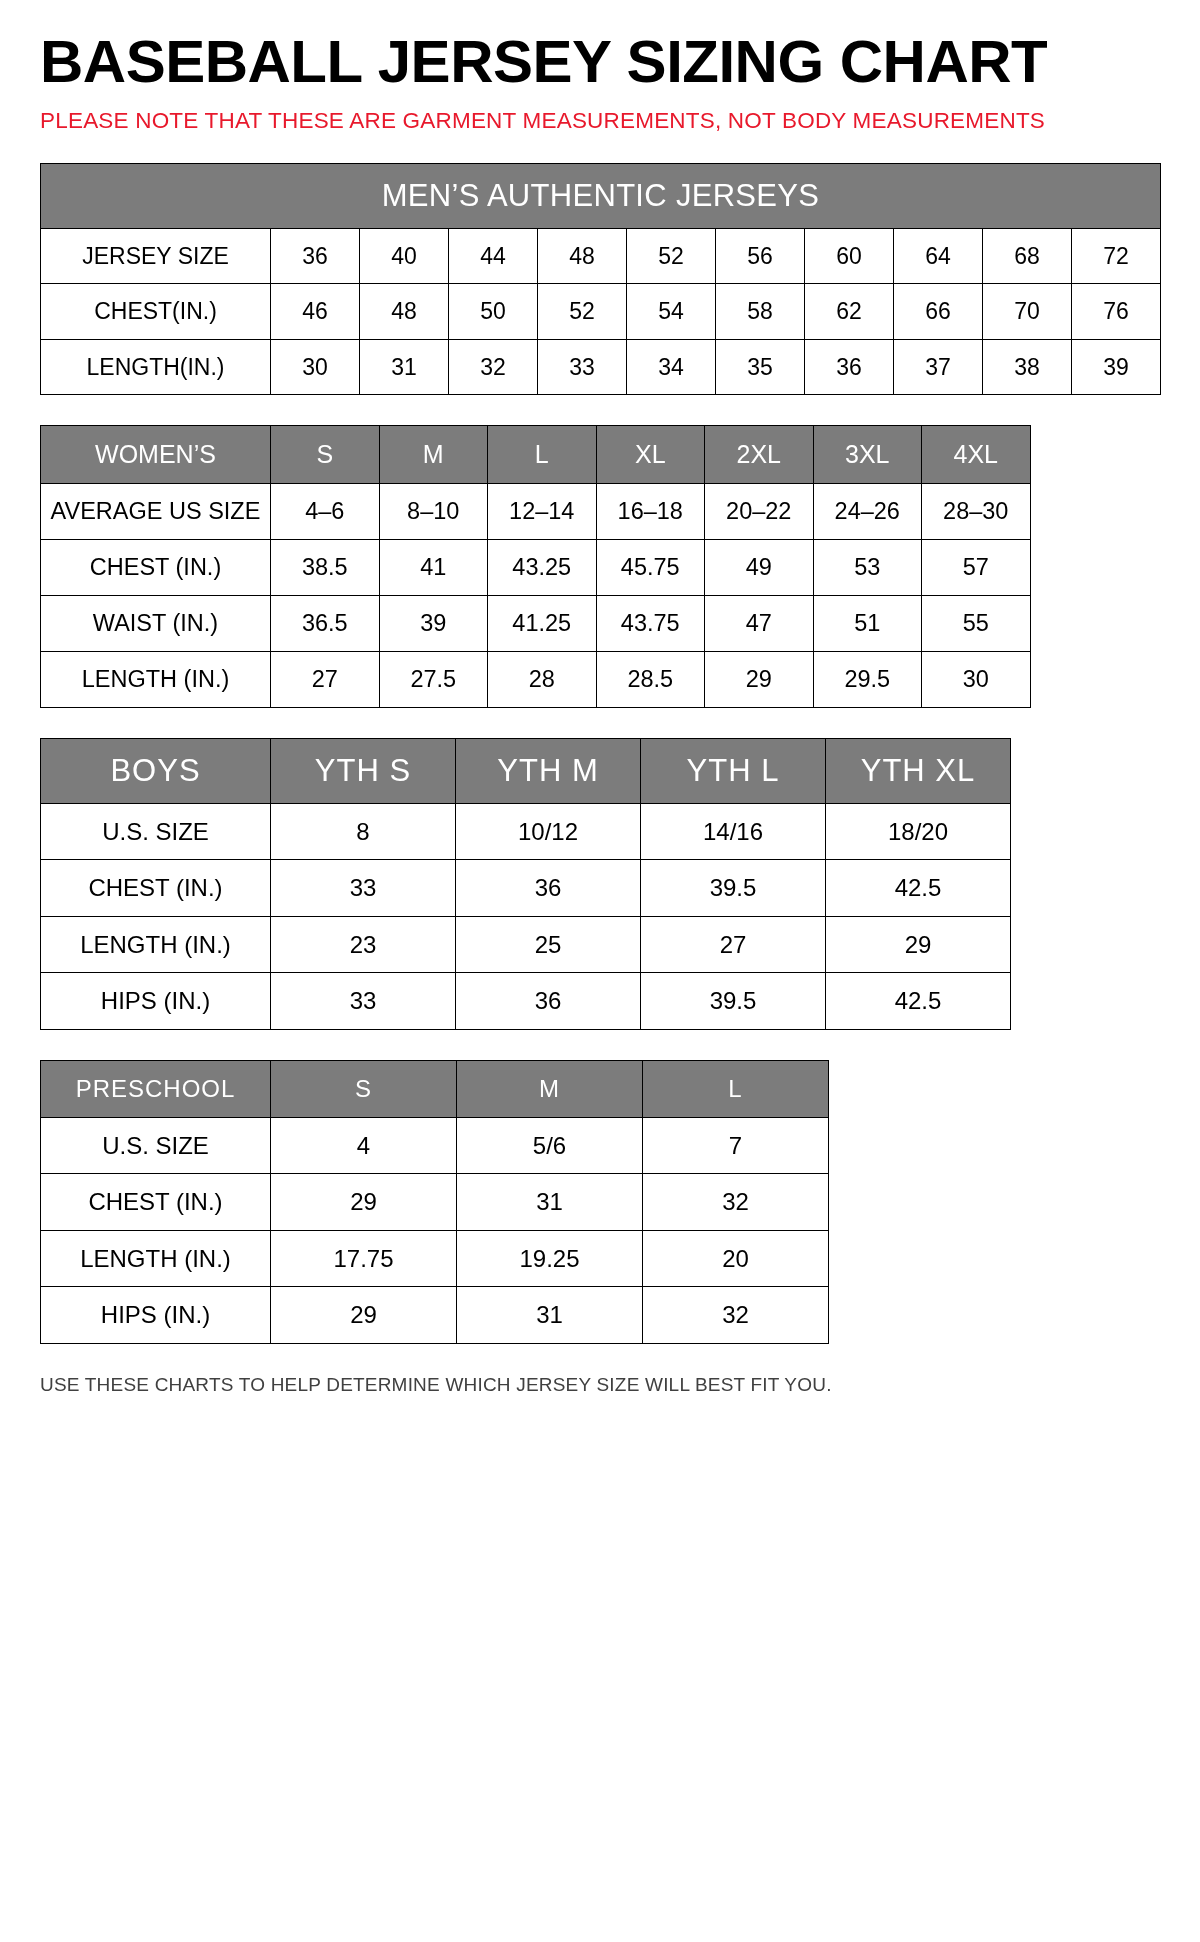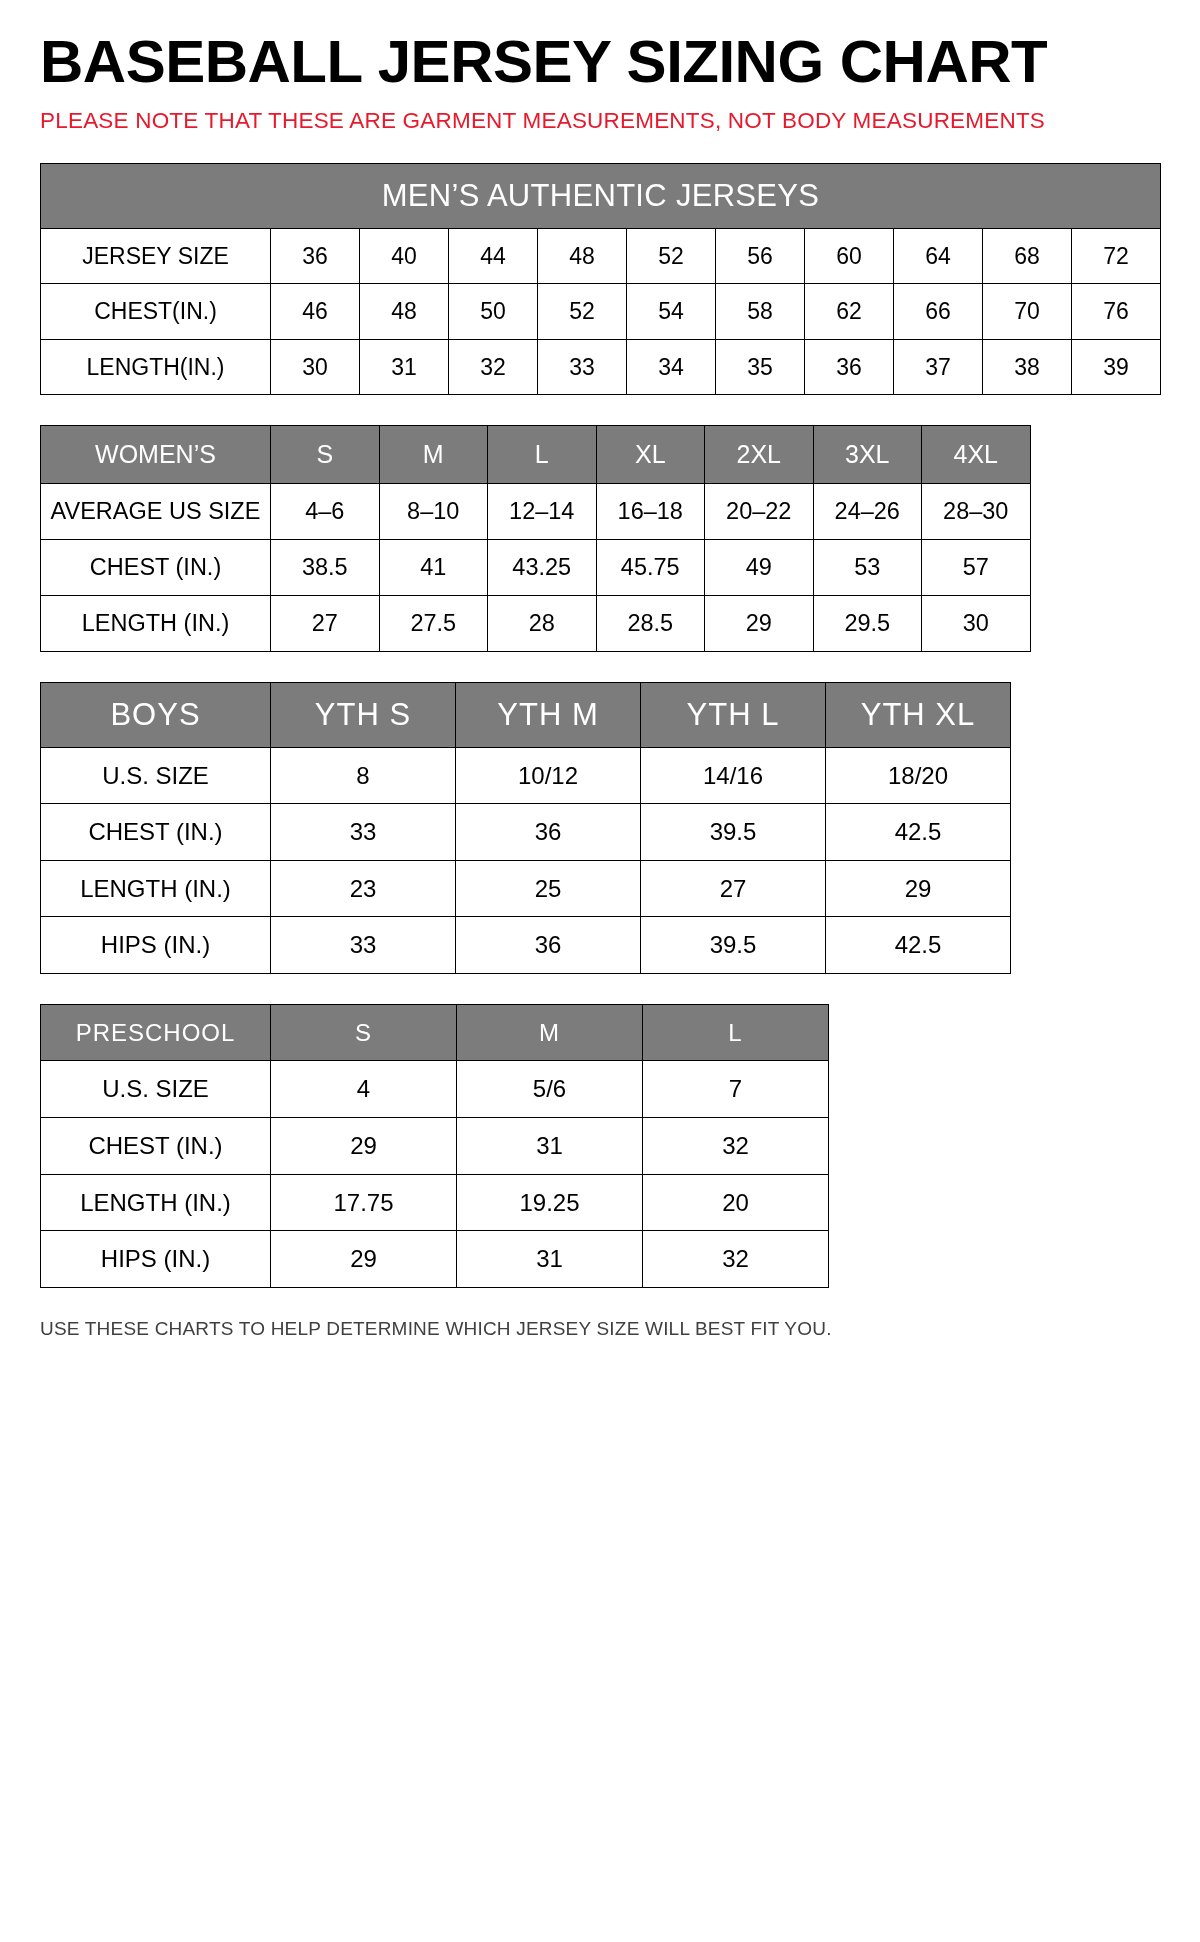--- a/index.html
+++ b/index.html
@@ -213,20 +213,30 @@
         <td class="rowlabel">CHEST (IN.)</td>
         <td>38.5</td>
         <td>41</td>
         <td>43.25</td>
         <td>45.75</td>
         <td>49</td>
         <td>53</td>
         <td>57</td>
       </tr>
       <tr>
+        <td class="rowlabel">WAIST (IN.)</td>
+        <td>36.5</td>
+        <td>39</td>
+        <td>41.25</td>
+        <td>43.75</td>
+        <td>47</td>
+        <td>51</td>
+        <td>55</td>
+      </tr>
+      <tr>
         <td class="rowlabel">LENGTH (IN.)</td>
         <td>27</td>
         <td>27.5</td>
         <td>28</td>
         <td>28.5</td>
         <td>29</td>
         <td>29.5</td>
         <td>30</td>
       </tr>
     </tbody>

